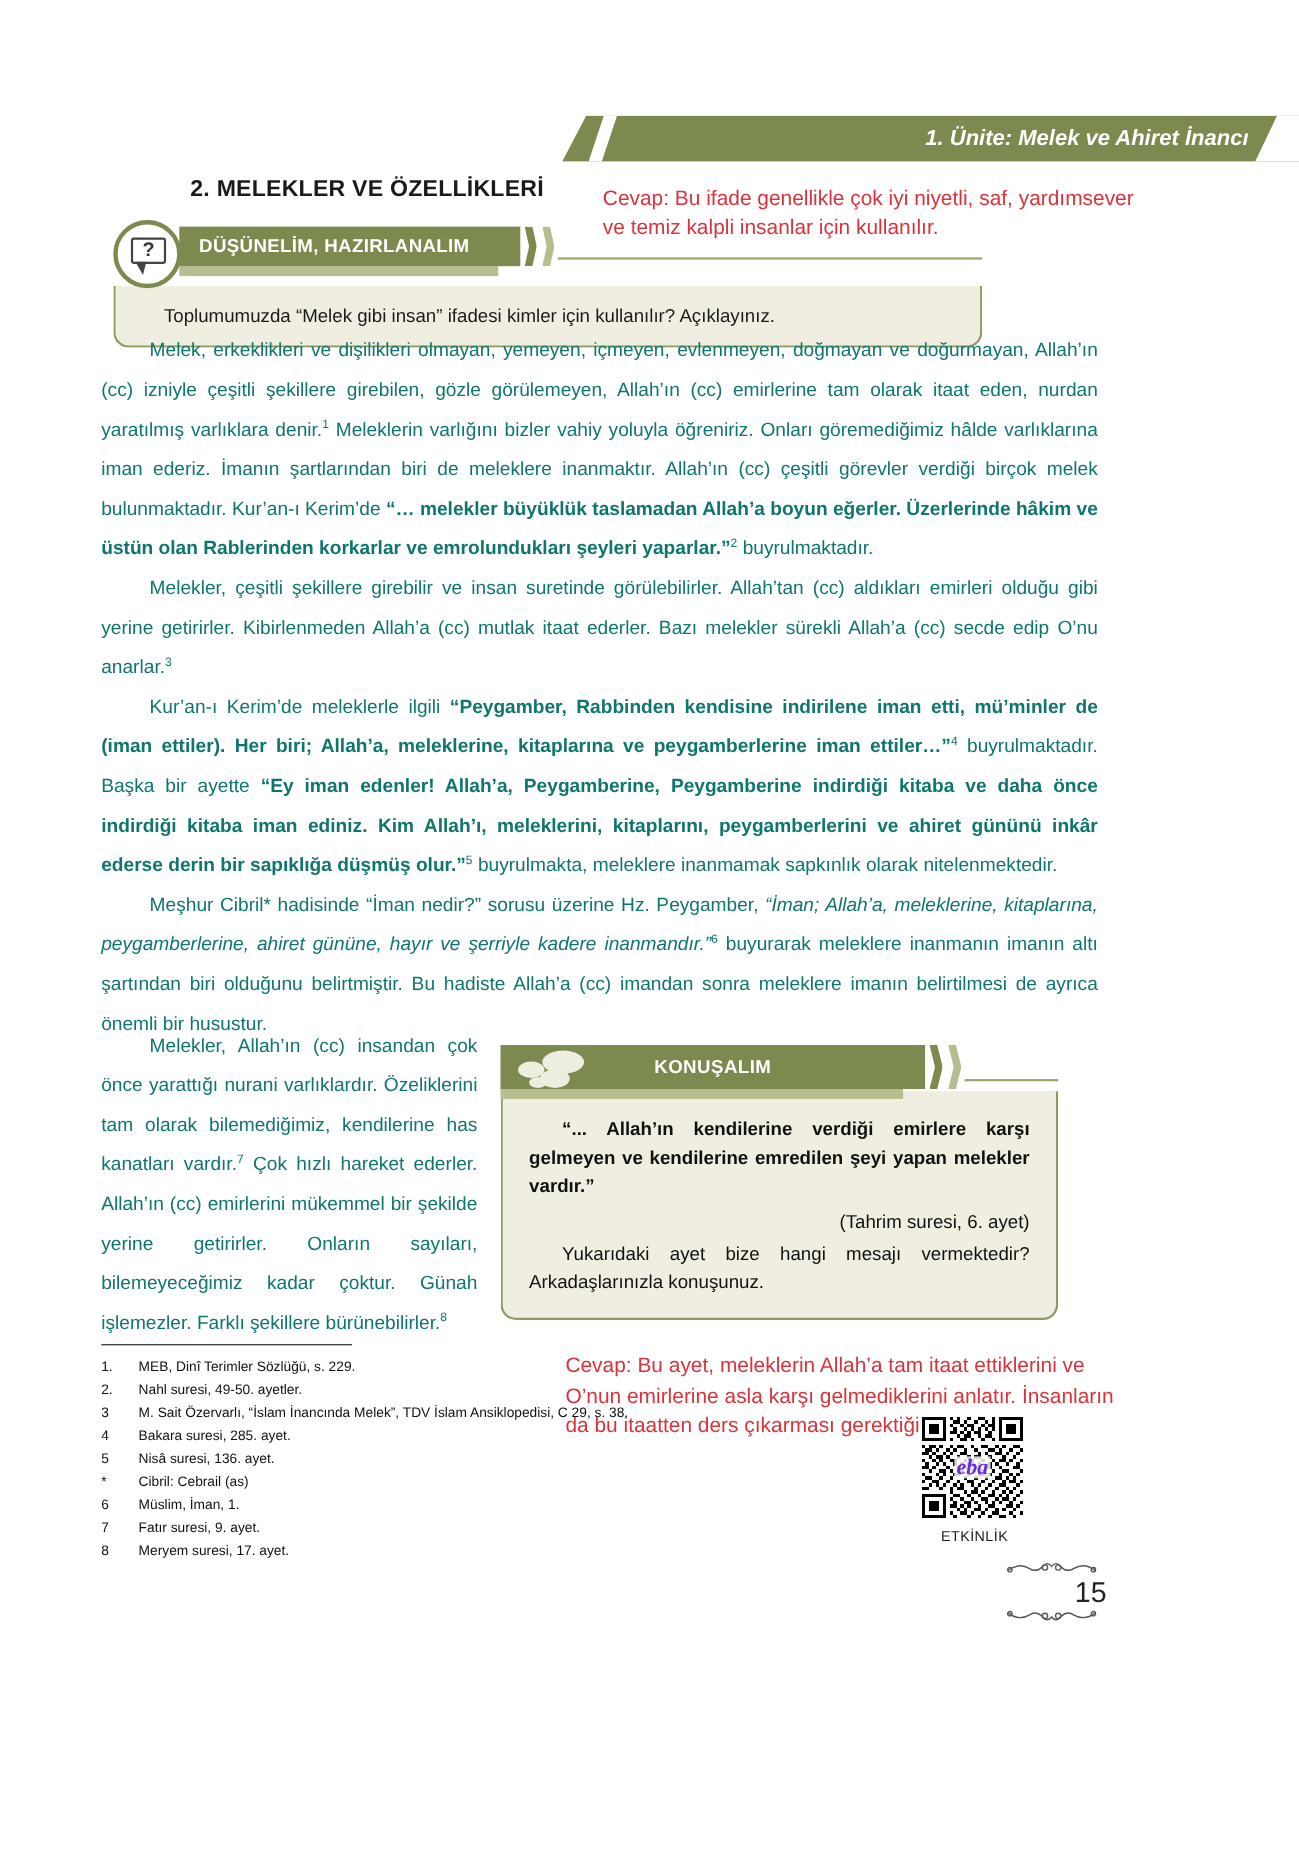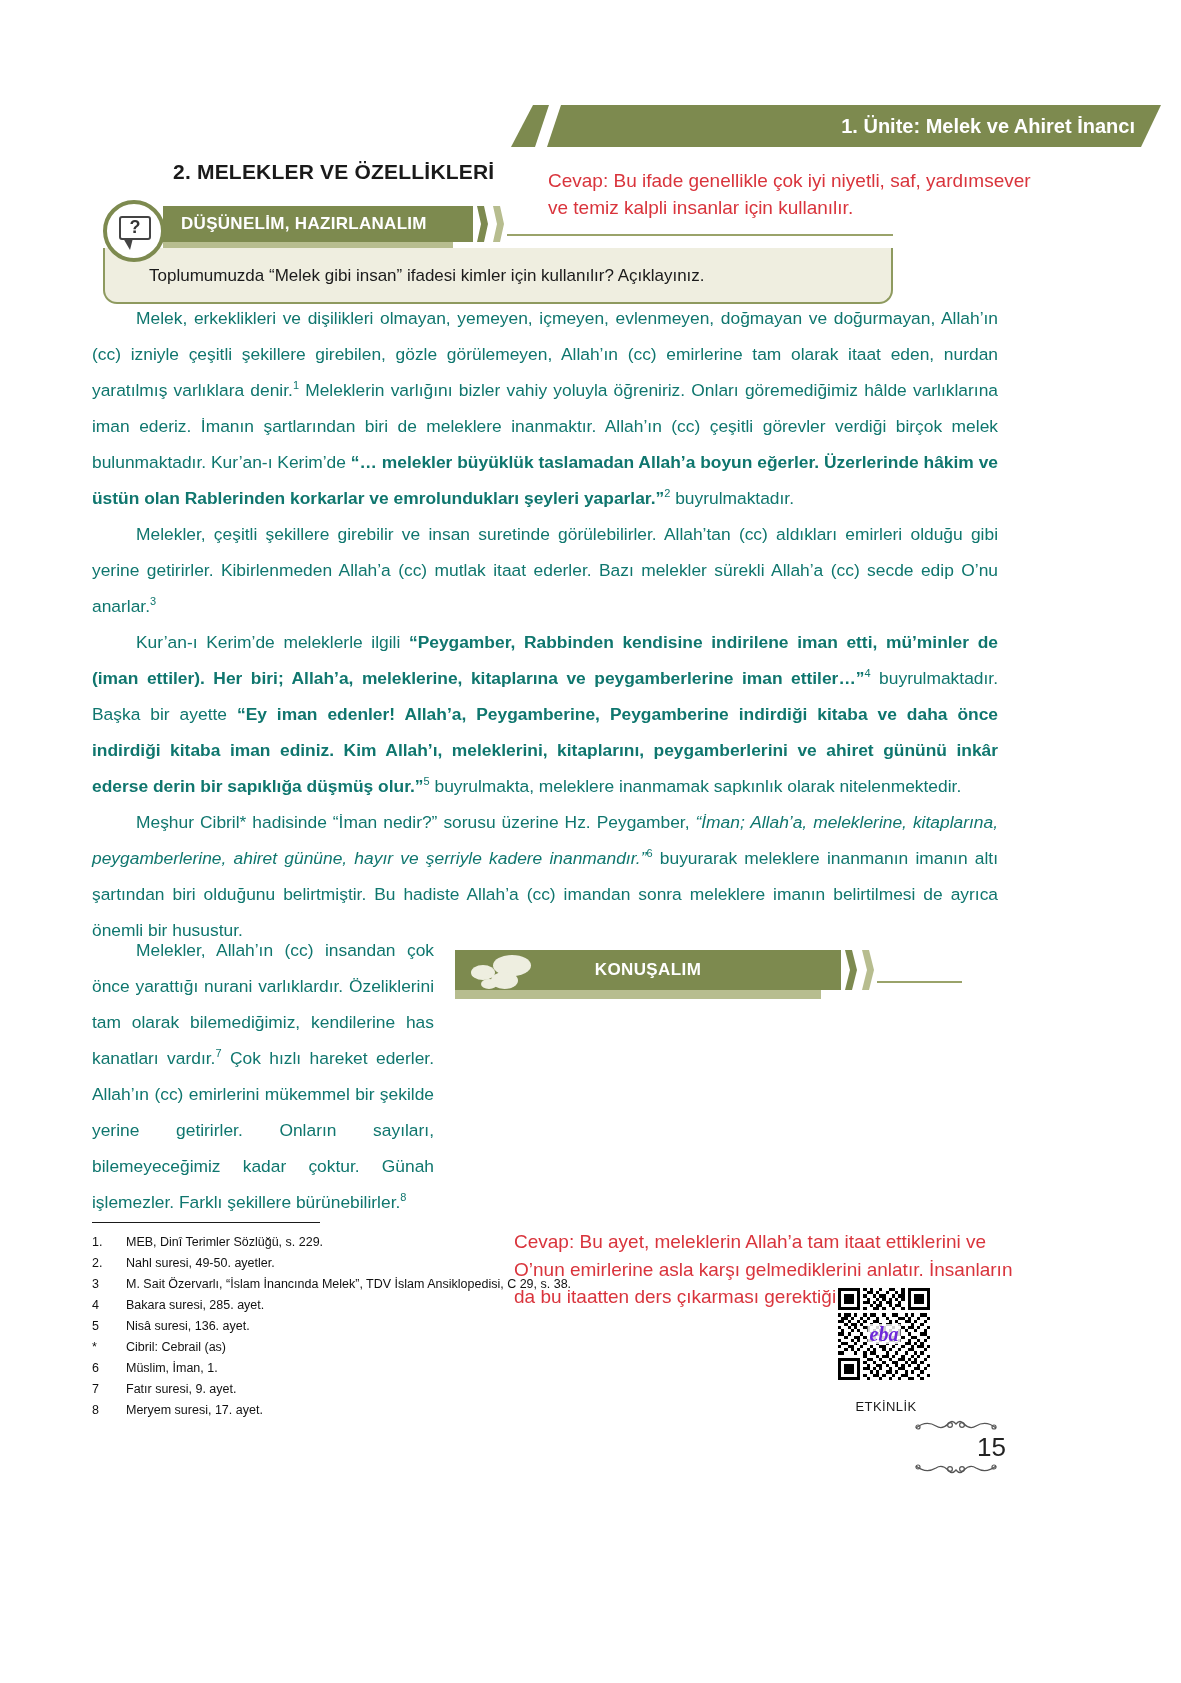--- a/index.html
+++ b/index.html
@@ -47,20 +47,21 @@
     clip-path: polygon(20px 0, 40px 0, 40px 42px, 40px 42px, 0 42px);
   }
   .unit-banner-text {
     position: absolute;
     right: 46px;
     top: 0;
     height: 42px;
     line-height: 42px;
     color: #ffffff;
     font-size: 20px;
+    font-style: italic;
     font-weight: bold;
     white-space: nowrap;
   }
 
   
   .section-title {
     position: absolute;
     left: 130px;
     top: 160px;
     font-size: 21px;
@@ -149,21 +150,21 @@
     left: 12px; top: 10px;
     width: 32px;
     text-align: center;
     font-size: 18px;
     font-weight: bold;
     color: #333;
     line-height: 26px;
   }
   .db-body {
     position: relative;
-    margin-top: 4px;
+    margin-top: 16px;
     background: #efeee0;
     border: 2px solid #8e9a5f;
     border-top: none;
     border-radius: 0 0 14px 14px;
     padding: 16px 20px 14px 44px;
     min-height: 48px;
   }
   .db-body-text {
     font-size: 17px;
     color: #1a1a1a;
@@ -363,21 +364,21 @@
     font-family: "Liberation Serif", serif;
     font-style: italic;
     font-weight: bold;
     font-size: 20px;
     color: #6d28d9;
     background: rgba(255,255,255,0.82);
     padding: 0 2px;
     line-height: 1;
   }
   .qr-label {
-    margin-top: 19px;
+    margin-top: 9px;
     font-size: 13px;
     color: #1a1a1a;
     letter-spacing: 0.4px;
   }
 
   
   .page-num {
     position: absolute;
     left: 906px;
     top: 1418px;
@@ -449,20 +450,25 @@
       <div class="kb-chev c1"></div>
       <div class="kb-chev c2"></div>
       <div class="kb-line"></div>
       <div class="kb-bubbles">
         <div class="bub b1"></div>
         <div class="bub b2"></div>
         <div class="bub b3"></div>
         <div class="bub b4"></div>
       </div>
       <div class="kb-header-label">KONUŞALIM</div>
+    </div>
+    <div class="kb-body">
+      <div class="kb-quote">“... Allah’ın kendilerine verdiği emirlere karşı gelmeyen ve kendilerine emredilen şeyi yapan melekler vardır.”</div>
+      <div class="kb-source">(Tahrim suresi, 6. ayet)</div>
+      <div class="kb-q">Yukarıdaki ayet bize hangi mesajı vermektedir? Arkadaşlarınızla konuşunuz.</div>
     </div>
   </div>
 
   <div class="answer-bottom">Cevap: Bu ayet, meleklerin Allah’a tam itaat ettiklerini ve O’nun emirlerine asla karşı gelmediklerini anlatır. İnsanların da bu itaatten ders çıkarması gerektiği vurgulanır.</div>
 
   <div class="footnotes">
     <div class="fn-rule"></div>
     <div class="fn-row">
       <span class="fn-num">1.</span>
       <span class="fn-txt">MEB, Dinî Terimler Sözlüğü, s. 229.</span>

